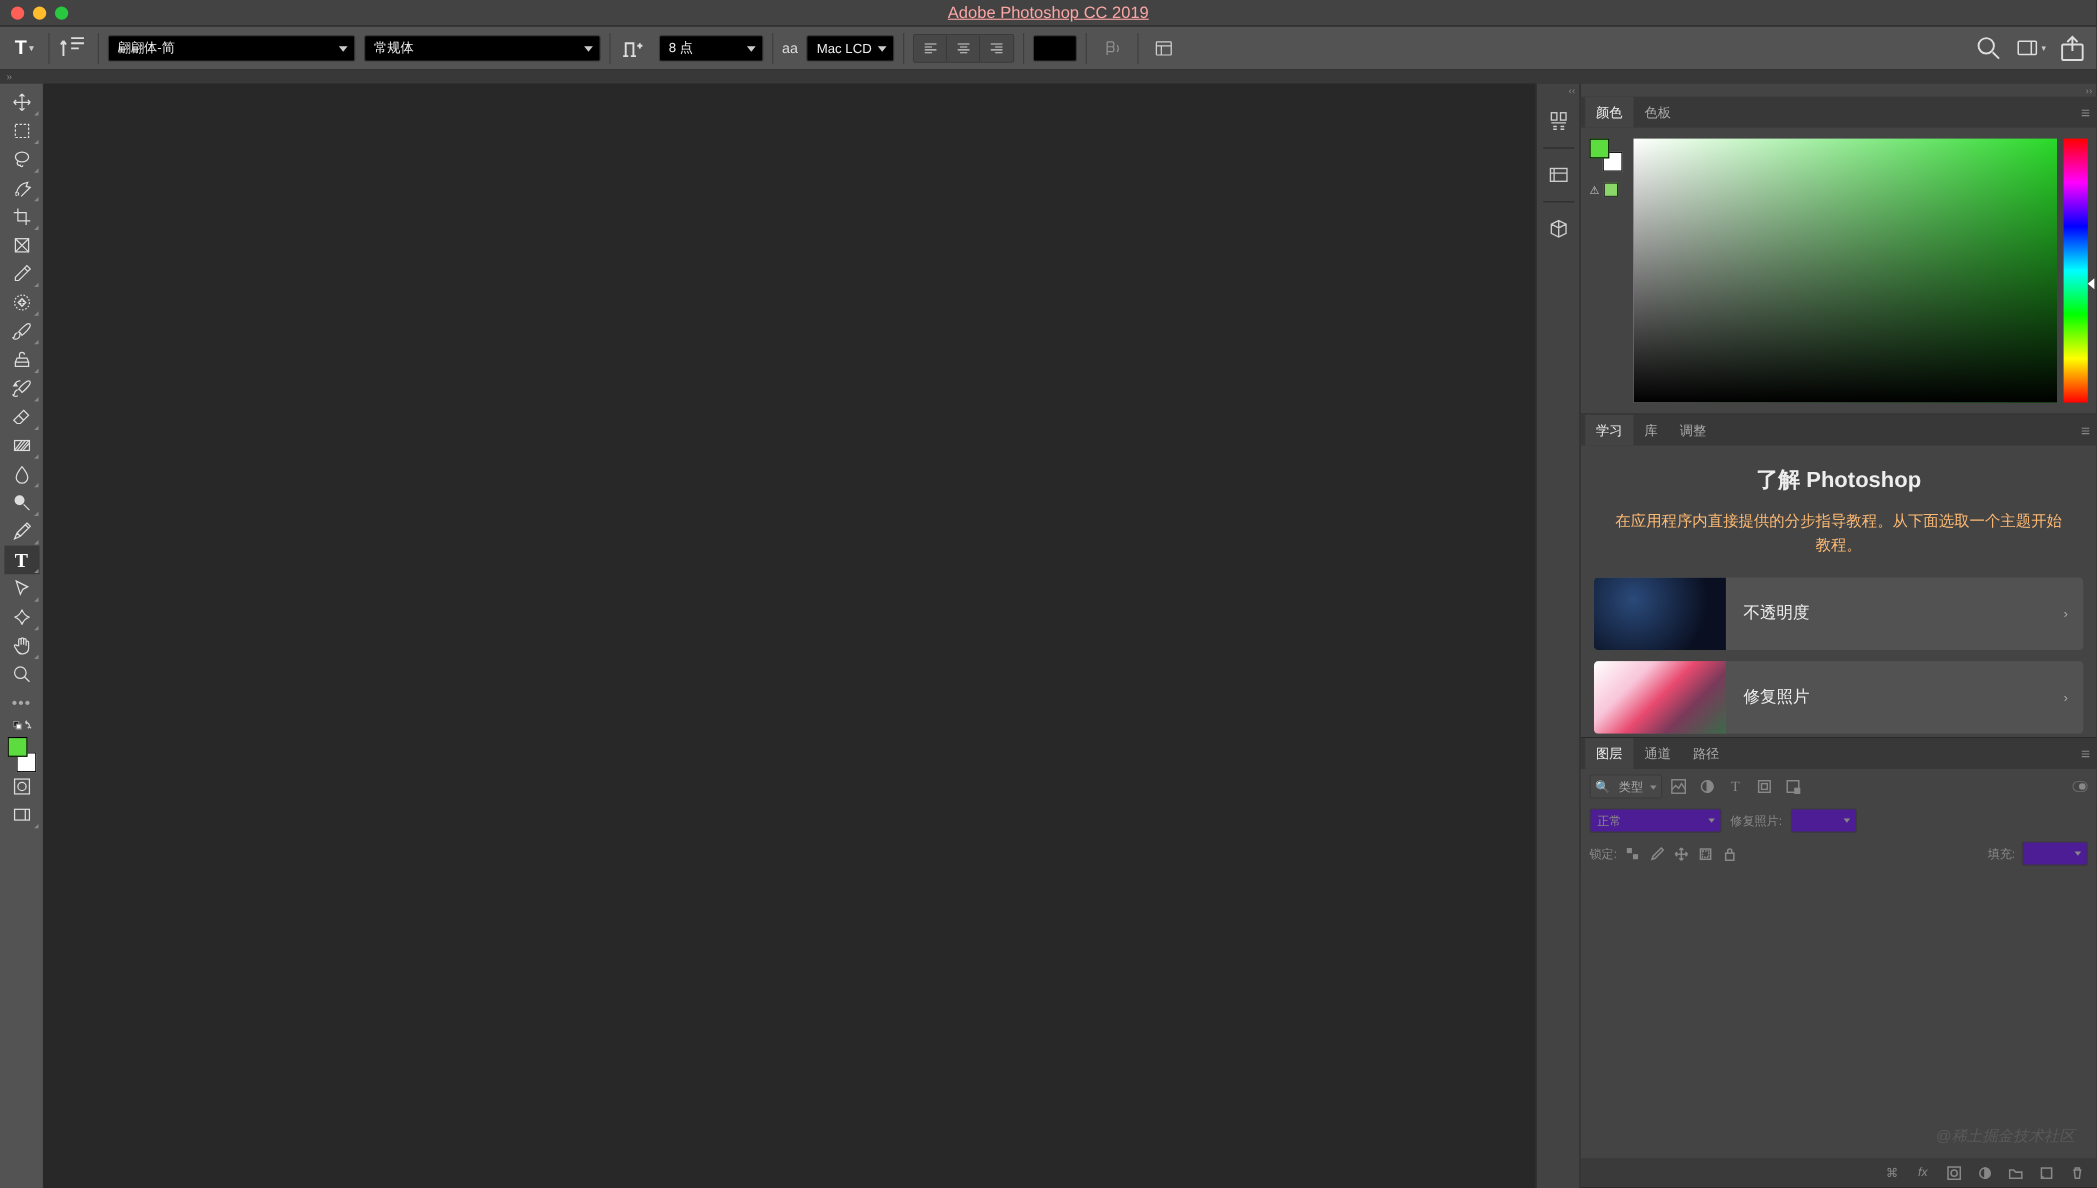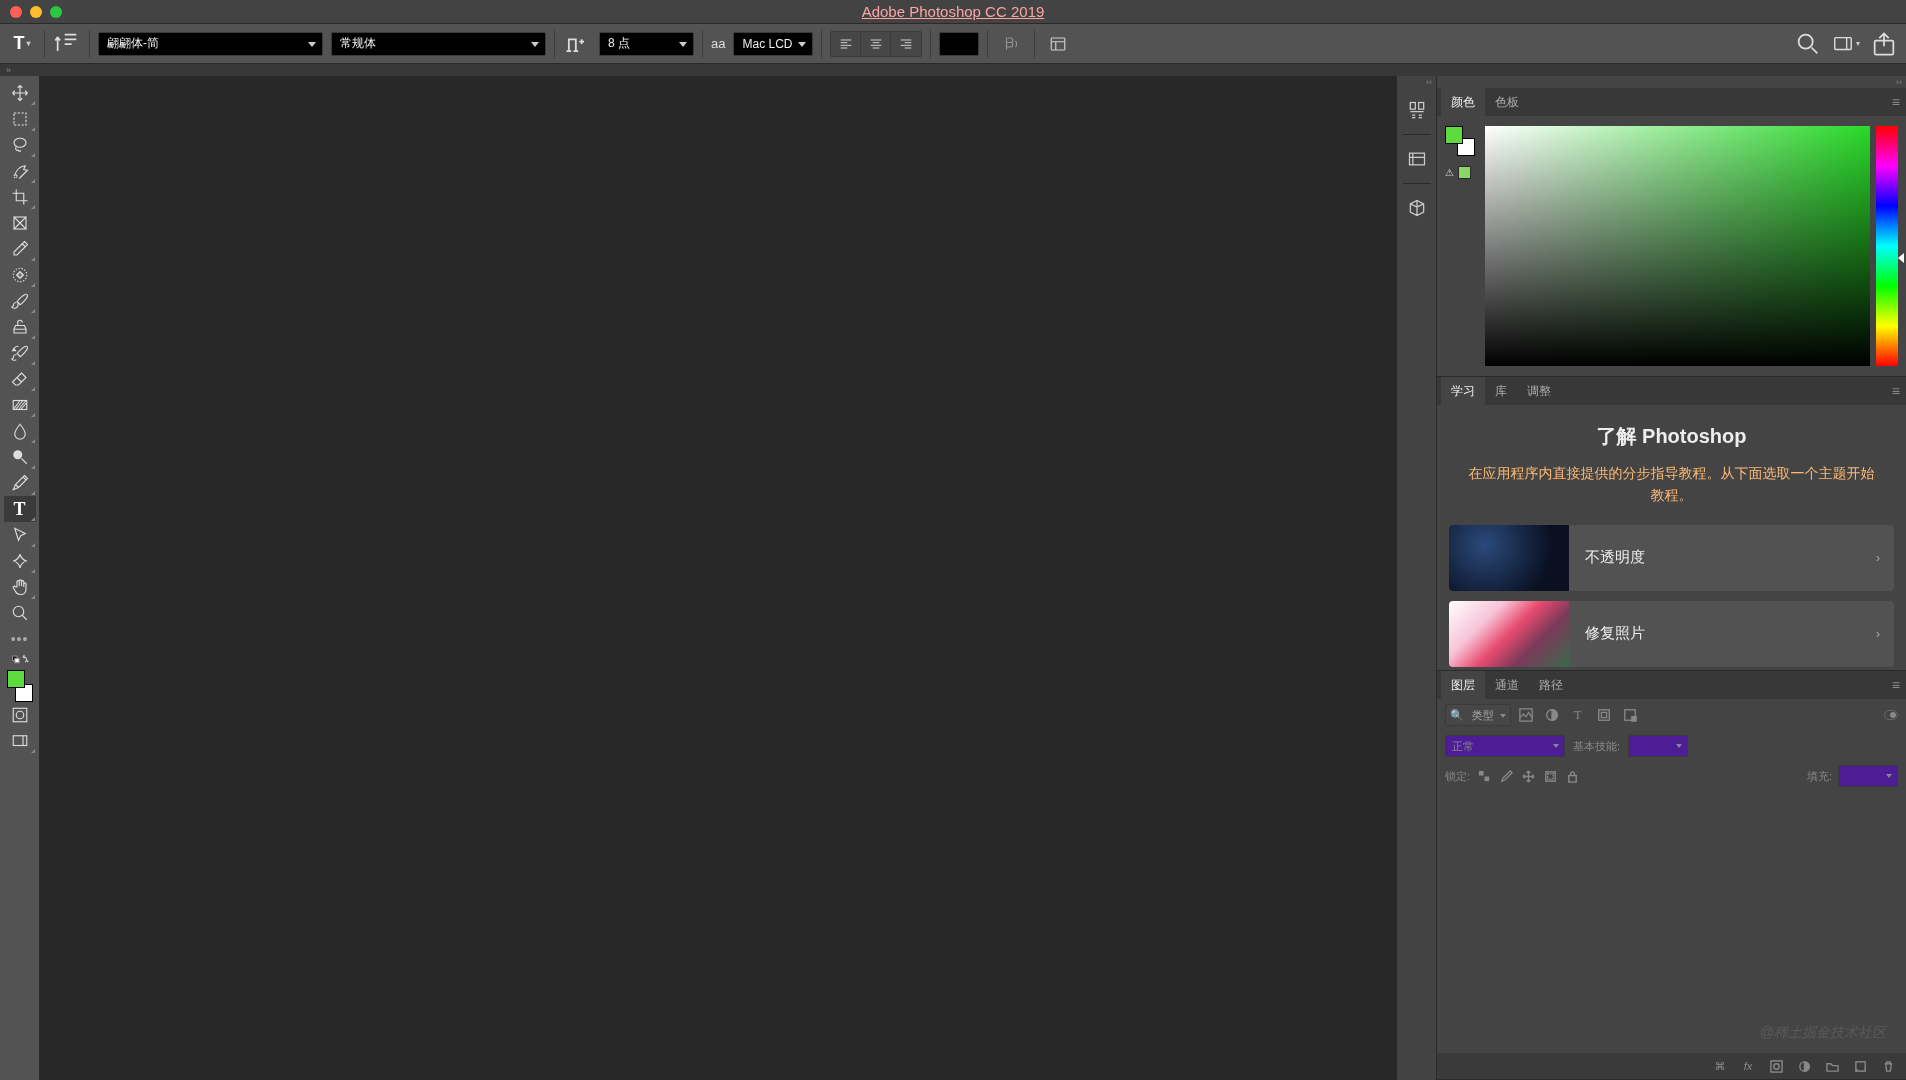--- a/index.html
+++ b/index.html
@@ -498,21 +498,21 @@
                 <rect x="10" y="10" width="5" height="5" fill="currentColor"></rect>
               </svg>
             </div>
         </div>
         <div class="filter-toggle"></div>
       </div>
       <div class="layers-row">
         <div class="blend-select">
             <span>正常</span>
           </div>
-        <span>基本技能:</span>
+        <span>修复照片:</span>
         <div class="opacity-select"></div>
       </div>
       <div class="layers-lock-row">
         <span>锁定:</span>
         <div class="lock-icons">
           <div class="lock-icon">
               <svg viewBox="0 0 14 14" width="13" height="13">
                 <rect x="1" y="1" width="5" height="5" fill="currentColor" stroke="none"></rect>
                 <rect x="7" y="7" width="5" height="5" fill="currentColor" stroke="none"></rect>
               </svg>

